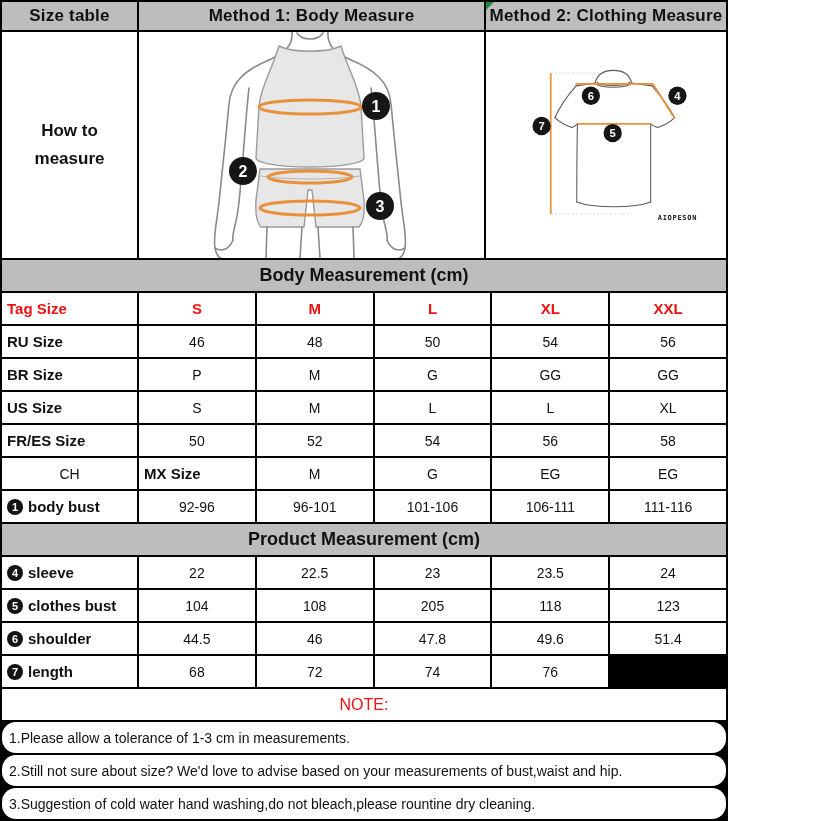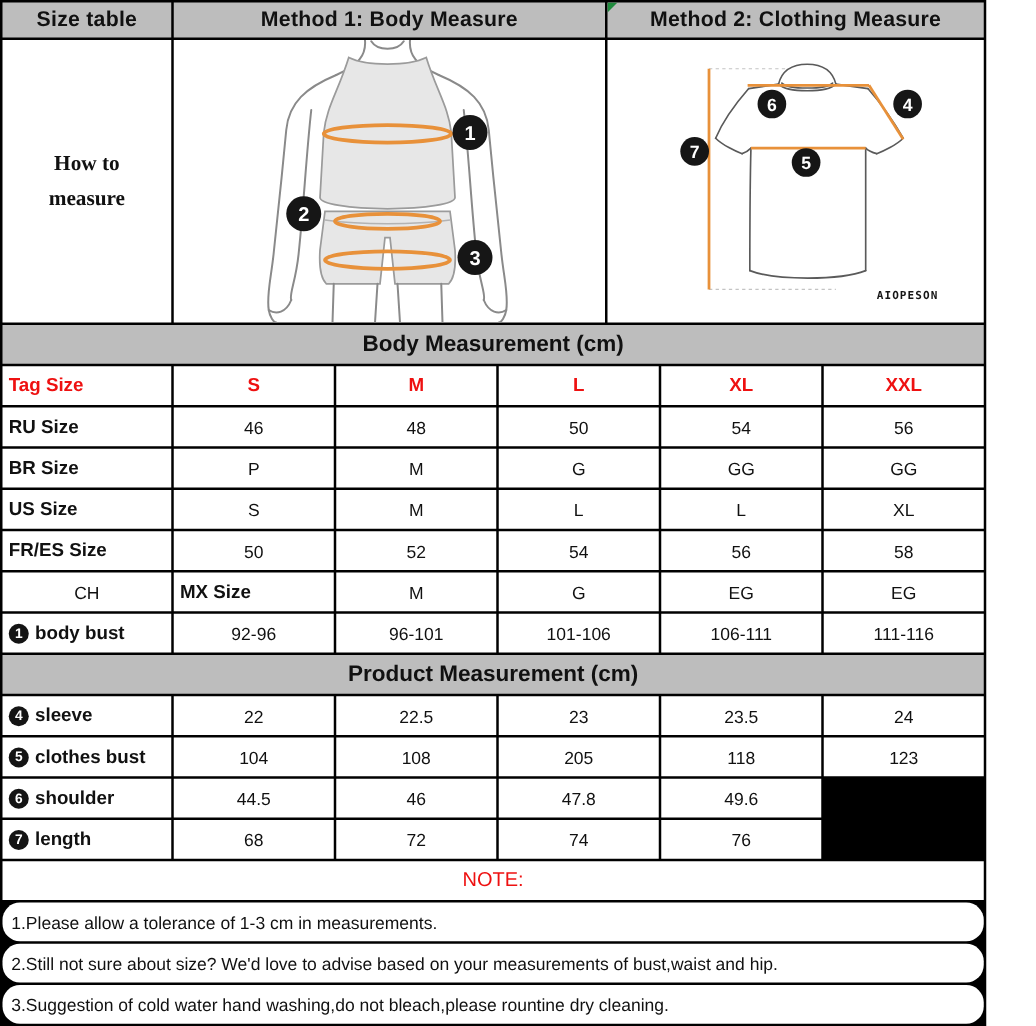--- a/index.html
+++ b/index.html
@@ -1,17 +1,17 @@
 <!DOCTYPE html>
 <html><head>
 <meta charset="utf-8">
 <style>
   html,body { margin:0; padding:0; background:#fff; }
   .sheet {
-    width:789px; height:821px; box-sizing:border-box;
+    width:728px; height:821px; box-sizing:border-box;
     background:#000; padding:2px;
     display:flex; flex-direction:column; gap:2px;
     font-family:"Liberation Sans","DejaVu Sans",sans-serif;
     color:#111;
   }
   .row { display:grid; gap:2px; flex:0 0 auto; }
   .r-top  { grid-template-columns:135px 345px 1fr; height:28px; }
   .r-img  { grid-template-columns:135px 345px 1fr; height:226px; }
   .r-cols, .r-data { grid-template-columns:135px repeat(5,1fr); height:31px; }
   .r-full { grid-template-columns:1fr; height:31px; }
@@ -19,21 +19,21 @@
     background:#fff; display:flex; align-items:center; justify-content:center;
     overflow:hidden; position:relative; box-sizing:border-box;
   }
   .gray { background:#bdbdbd; }
   .hdr  { font-weight:bold; font-size:17px; letter-spacing:.2px; }
   .section-title { font-weight:bold; font-size:18px; }
   .red { color:#ee1111; }
   .label { justify-content:flex-start; padding-left:5px; font-weight:bold; font-size:15px; }
   .colhead { font-weight:bold; font-size:15px; }
   .val { font-size:14px; }
-  .how-to { font-weight:bold; font-size:17px; text-align:center; padding:0 20px; line-height:1.65;font-family:Liberation Serif, serif; }
+  .how-to { font-weight:bold; font-size:17px; text-align:center; padding:0 20px; line-height:1.65; }
   .note-title { font-size:16px; color:#ee1111; }
   .note-item { justify-content:flex-start; padding-left:7px; font-size:14px;border-radius:14px; }
   .badge {
     display:inline-flex; width:16px; height:16px; border-radius:50%;
     background:#141414; color:#fff; font-size:11px; font-weight:bold;
     align-items:center; justify-content:center; margin-right:5px; flex:0 0 auto;
   }
   .corner-flag {
     position:absolute; left:0; top:0; width:0; height:0;
     border-top:8px solid #1e8a3c; border-right:8px solid transparent;
@@ -244,20 +244,21 @@
 
   <div class="row r-data">
     <div class="cell label">
       <span class="badge">6</span>
       <span>shoulder</span>
     </div>
     <div class="cell val">44.5</div>
     <div class="cell val">46</div>
     <div class="cell val">47.8</div>
     <div class="cell val">49.6</div>
+    <div class="cell val">51.4</div>
   </div>
 
   <div class="row r-data">
     <div class="cell label">
       <span class="badge">7</span>
       <span>length</span>
     </div>
     <div class="cell val">68</div>
     <div class="cell val">72</div>
     <div class="cell val">74</div>

